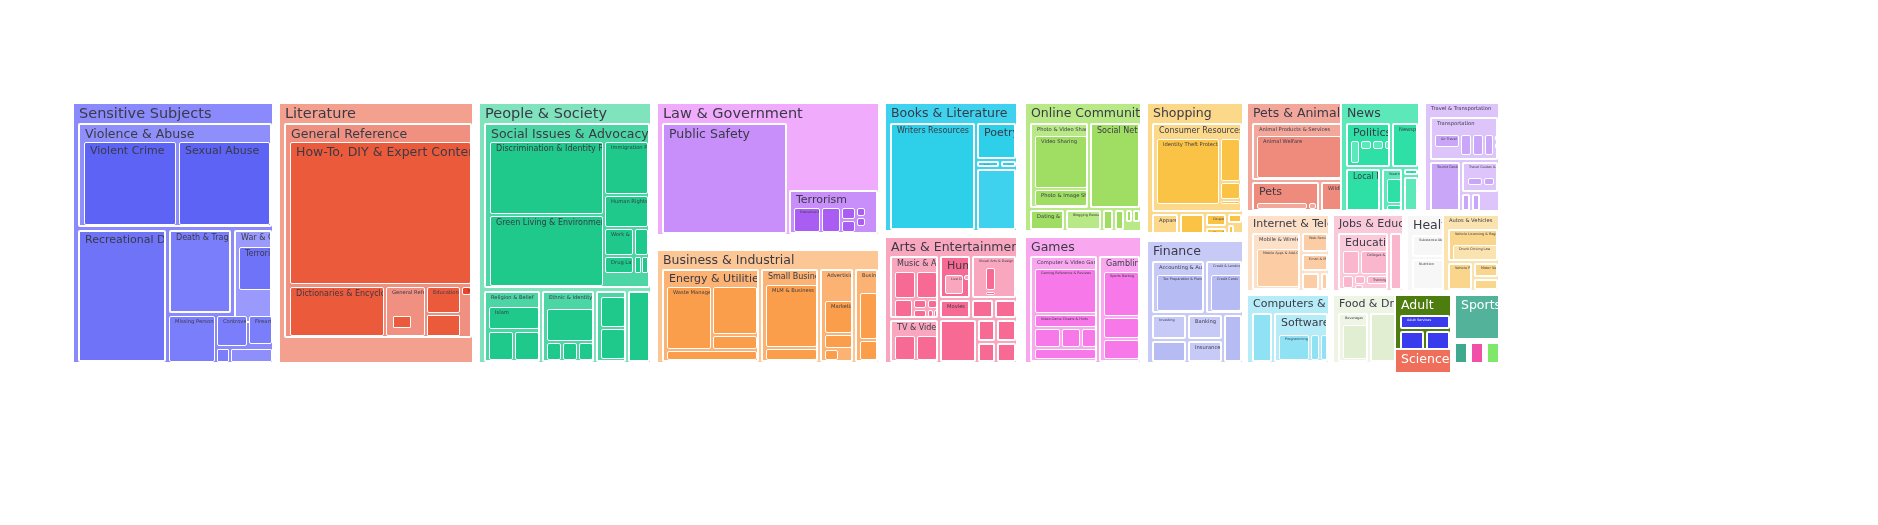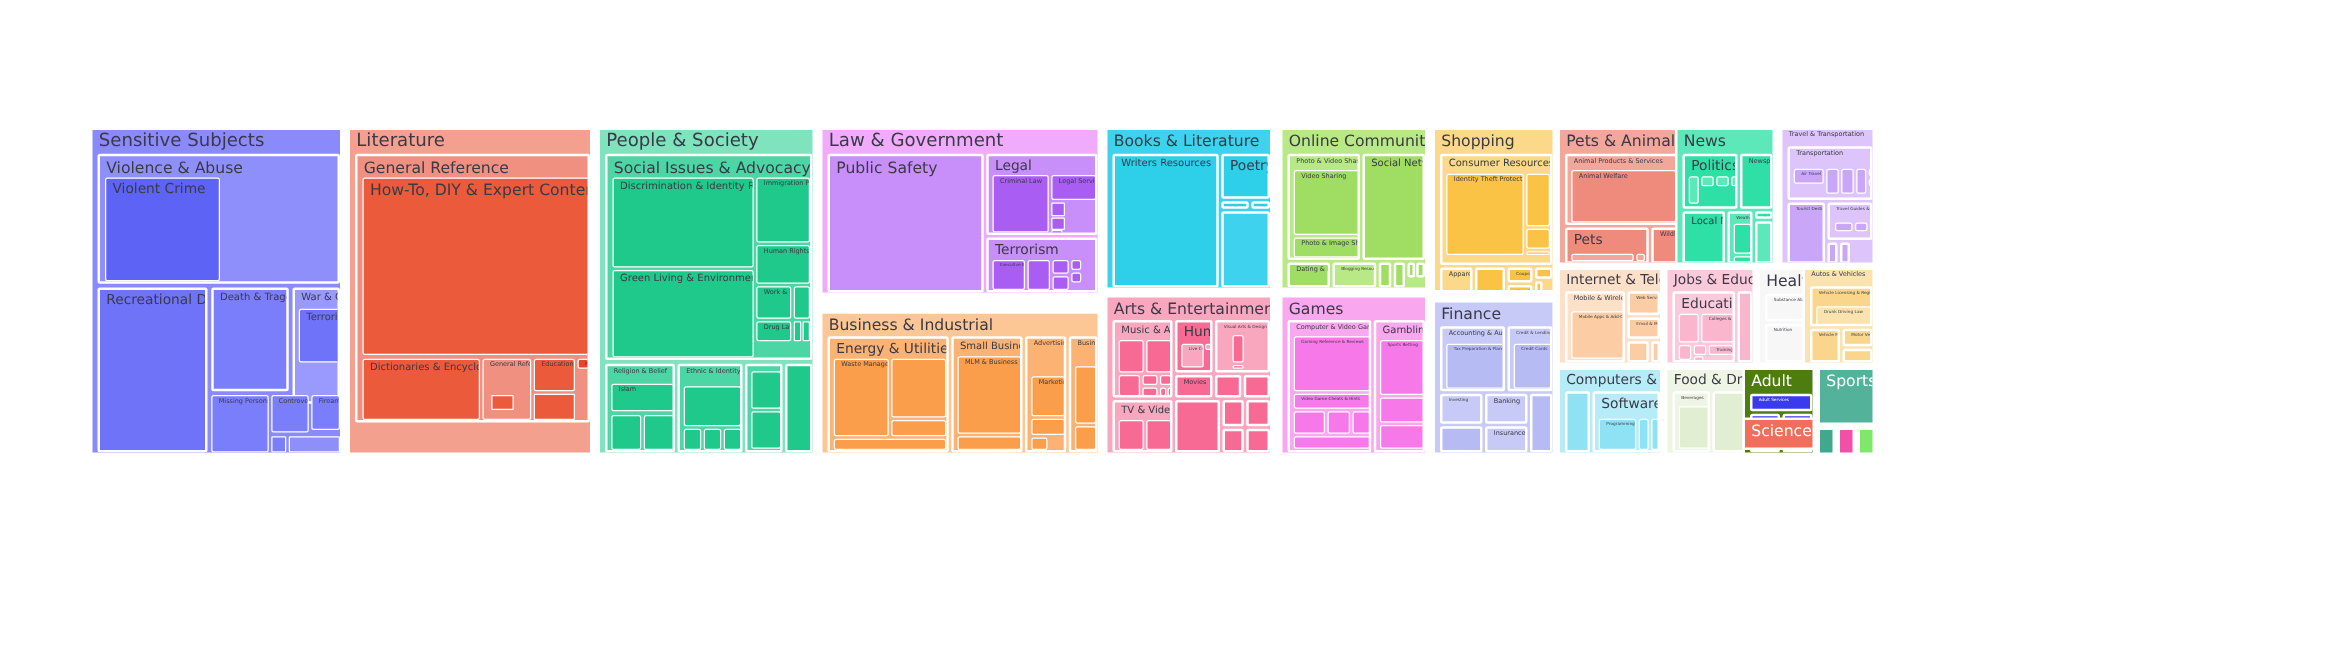--- a/index.html
+++ b/index.html
@@ -38,20 +38,23 @@
 <div id="canvas">
 
   <div class="node d0 s-xl dark" style="left:72px;top:102px;width:202px;height:262px;background:#8a8afc;">
     <span class="lbl light">Sensitive Subjects</span>
 
     <div class="node d1 s-lg" style="left:4px;top:19px;width:194px;height:104px;background:#8f8ffb;">
       <span class="lbl light">Violence &amp; Abuse</span>
       <div class="node d2 s-md" style="left:4px;top:17px;width:92px;height:83px;background:#5c63f5;">
         <span class="lbl light">Violent Crime</span>
       </div>
+      <div class="node d2 s-md" style="left:99px;top:17px;width:91px;height:83px;background:#5c63f5;">
+        <span class="lbl light">Sexual Abuse</span>
+      </div>
     </div>
 
     <div class="node d1 s-md" style="left:4px;top:126px;width:88px;height:132px;background:#6f73f8;">
       <span class="lbl light">Recreational Drugs</span>
     </div>
 
     <div class="node d1 s-sm" style="left:95px;top:126px;width:62px;height:83px;background:#7b7efa;">
       <span class="lbl light">Death &amp; Tragedy</span>
     </div>
 
@@ -160,32 +163,20 @@
     <div class="node d1 s-none" style="left:148px;top:187px;width:22px;height:71px;background:#1fc98b;"></div>
   </div>
 
   <div class="node d0 s-xl dark" style="left:656px;top:102px;width:224px;height:134px;background:#f0abfc;">
     <span class="lbl">Law &amp; Government</span>
 
     <div class="node d1 s-lg" style="left:4px;top:19px;width:125px;height:111px;background:#c88ef9;">
       <span class="lbl">Public Safety</span>
     </div>
 
-    <div class="node d1 s-md" style="left:131px;top:19px;width:89px;height:65px;background:#c88ef9;">
-      <span class="lbl">Legal</span>
-      <div class="node d2 s-xs" style="left:3px;top:15px;width:45px;height:46px;background:#a95df2;">
-        <span class="lbl">Criminal Law</span>
-      </div>
-      <div class="node d2 s-xs" style="left:50px;top:15px;width:36px;height:20px;background:#a95df2;">
-        <span class="lbl">Legal Services</span>
-      </div>
-      <div class="node d3 s-none" style="left:50px;top:37px;width:11px;height:11px;background:#a95df2;"></div>
-      <div class="node d3 s-none" style="left:50px;top:49px;width:11px;height:10px;background:#a95df2;"></div>
-      <div class="node d3 s-none" style="left:50px;top:59px;width:9px;height:3px;background:#a95df2;"></div>
-    </div>
 
     <div class="node d1 s-md" style="left:131px;top:86px;width:89px;height:44px;background:#c88ef9;">
       <span class="lbl">Terrorism</span>
       <div class="node d2 s-xxs" style="left:3px;top:16px;width:26px;height:24px;background:#a95df2;">
         <span class="lbl">Executive Branch</span>
       </div>
       <div class="node d2 s-none" style="left:31px;top:16px;width:18px;height:24px;background:#a95df2;"></div>
       <div class="node d2 s-none" style="left:51px;top:16px;width:13px;height:11px;background:#a95df2;"></div>
       <div class="node d2 s-none" style="left:51px;top:29px;width:13px;height:11px;background:#a95df2;"></div>
       <div class="node d2 s-none" style="left:66px;top:16px;width:8px;height:8px;background:#a95df2;"></div>
@@ -552,21 +543,21 @@
 
   <div class="node d0 s-lg light" style="left:1394px;top:294px;width:58px;height:70px;background:#4d7c0f;">
     <span class="lbl">Adult</span>
     <div class="node d1 s-xxs" style="left:4px;top:19px;width:50px;height:14px;background:#3b3bee;">
       <span class="lbl light">Adult Services</span>
     </div>
     <div class="node d1 s-none" style="left:4px;top:35px;width:24px;height:31px;background:#3b3bee;"></div>
     <div class="node d1 s-none" style="left:30px;top:35px;width:24px;height:31px;background:#3b3bee;"></div>
   </div>
 
-  <div class="node d0 s-lg light" style="left:1394px;top:334px;width:58px;height:26px;background:#ef6f5a;">
+  <div class="node d0 s-lg light" style="left:1394px;top:348px;width:58px;height:26px;background:#ef6f5a;">
     <span class="lbl light">Science</span>
   </div>
 
   <div class="node d0 s-lg light" style="left:1454px;top:294px;width:46px;height:46px;background:#52b39a;">
     <span class="lbl light">Sports</span>
   </div>
   <div class="node d0 s-none" style="left:1454px;top:342px;width:14px;height:22px;background:#3fa88d;"></div>
   <div class="node d0 s-none" style="left:1470px;top:342px;width:14px;height:22px;background:#f050a8;"></div>
   <div class="node d0 s-none" style="left:1486px;top:342px;width:14px;height:22px;background:#7fe86a;"></div>
 

